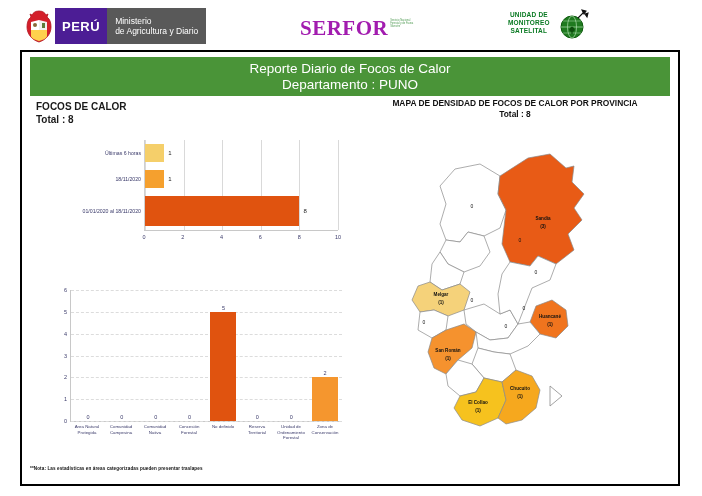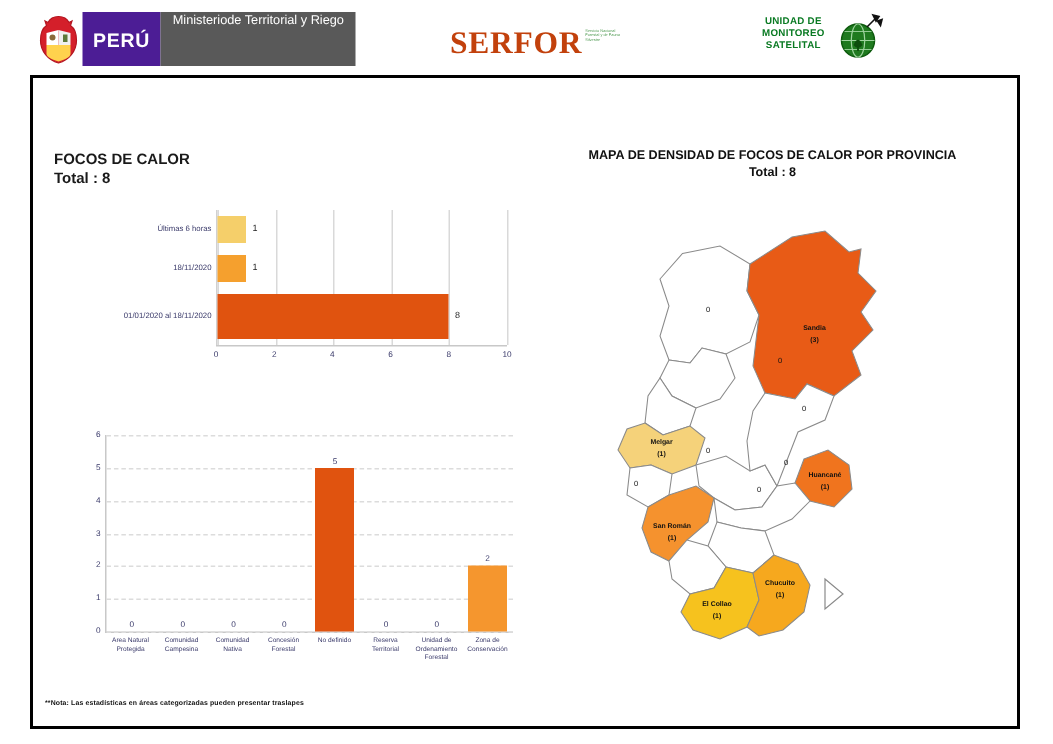--- a/index.html
+++ b/index.html
@@ -11,24 +11,24 @@
     overflow:hidden;
   }
   .page{position:relative;width:702px;height:496px;}
 
   
   .logobar{position:absolute;left:0;top:0;width:702px;height:48px;}
   .peru-logo{position:absolute;left:23px;top:8px;display:flex;height:36px;align-items:stretch;}
   .shield{width:32px;height:36px;display:flex;align-items:center;justify-content:center;background:#fff;}
   .shield svg{display:block;}
   .peru-red{background:#4c1d95;color:#fff;display:flex;align-items:center;padding:0 7px;font-size:13px;font-weight:bold;letter-spacing:.5px;}
-  .peru-gray{background:#595959;color:#fff;display:flex;flex-direction:row;justify-content:center;padding:0 8px;font-size:8.5px;line-height:10.5px;}
+  .peru-gray{background:#595959;color:#fff;display:flex;flex-direction:column;justify-content:center;padding:0 8px;font-size:8.5px;line-height:10.5px;}
 
   .serfor{position:absolute;left:300px;top:16px;display:flex;align-items:flex-start;}
-  .serfor-word{font-family:"Liberation Serif", serif;font-size:21px;font-weight:bold;color:#c2410c;letter-spacing:.5px;}
+  .serfor-word{font-family:"Liberation Serif", serif;font-size:21px;font-weight:bold;color:#a21caf;letter-spacing:.5px;}
   .serfor-sub{font-size:2.6px;line-height:3.1px;color:#4f9a52;margin:3px 0 0 2px;max-width:26px;}
 
   .ums{position:absolute;left:508px;top:8px;display:flex;align-items:center;gap:6px;}
   .ums-text{color:#0a7a23;font-size:6.5px;font-weight:bold;line-height:8px;text-align:center;letter-spacing:.2px;}
   .ums-globe{width:30px;height:30px;position:relative;}
 
   
   .frame{position:absolute;left:20px;top:50px;width:660px;height:436px;border:2px solid #000;background:#fff;box-sizing:border-box;}
 
   .title-band{position:absolute;left:30px;top:57px;width:640px;height:39px;background:#4a9438;
@@ -91,21 +91,21 @@
           <path d="M6 13 L14 11 L14 21 L6 21 Z" fill="#ffffff"></path>
           <path d="M14 11 L22 13 L22 21 L14 21 Z" fill="#f0f0f0"></path>
           <path d="M6 21 L22 21 L22 27 C22 29 18 31 14 32 C10 31 6 29 6 27 Z" fill="#ffd24d"></path>
           <circle cx="10" cy="16" r="2" fill="#8a6a3a"></circle>
           <rect x="17" y="14" width="3" height="5" fill="#5c7a3a"></rect>
         </svg>
       </div>
       <div class="peru-red">PERÚ</div>
       <div class="peru-gray">
         <span>Ministerio</span>
-        <span>de Territorial y Riego</span>
+        <span>de Agricultura y Diario</span>
       </div>
     </div>
 
     <div class="serfor">
       <div class="serfor-word">SERFOR</div>
       <div class="serfor-sub">Servicio Nacional Forestal y de Fauna Silvestre</div>
     </div>
 
     <div class="ums">
       <div class="ums-text">
@@ -128,20 +128,24 @@
             <path d="M26 2 l4 1 -2 3 Z"></path>
             <path d="M29 6 l3 -1 -1 4 Z"></path>
           </g>
         </svg>
       </div>
     </div>
   </div>
 
   <div class="frame"></div>
 
+  <div class="title-band">
+    <div class="l1">Reporte Diario de Focos de Calor</div>
+    <div class="l2">Departamento : PUNO</div>
+  </div>
 
   <div class="chart1">
     <div class="c1-title">
       <div>FOCOS DE CALOR</div>
       <div class="t2">Total : 8</div>
     </div>
 
     <div class="c1-plot">
       <div class="c1-grid">
         <i style="left:0%"></i>

